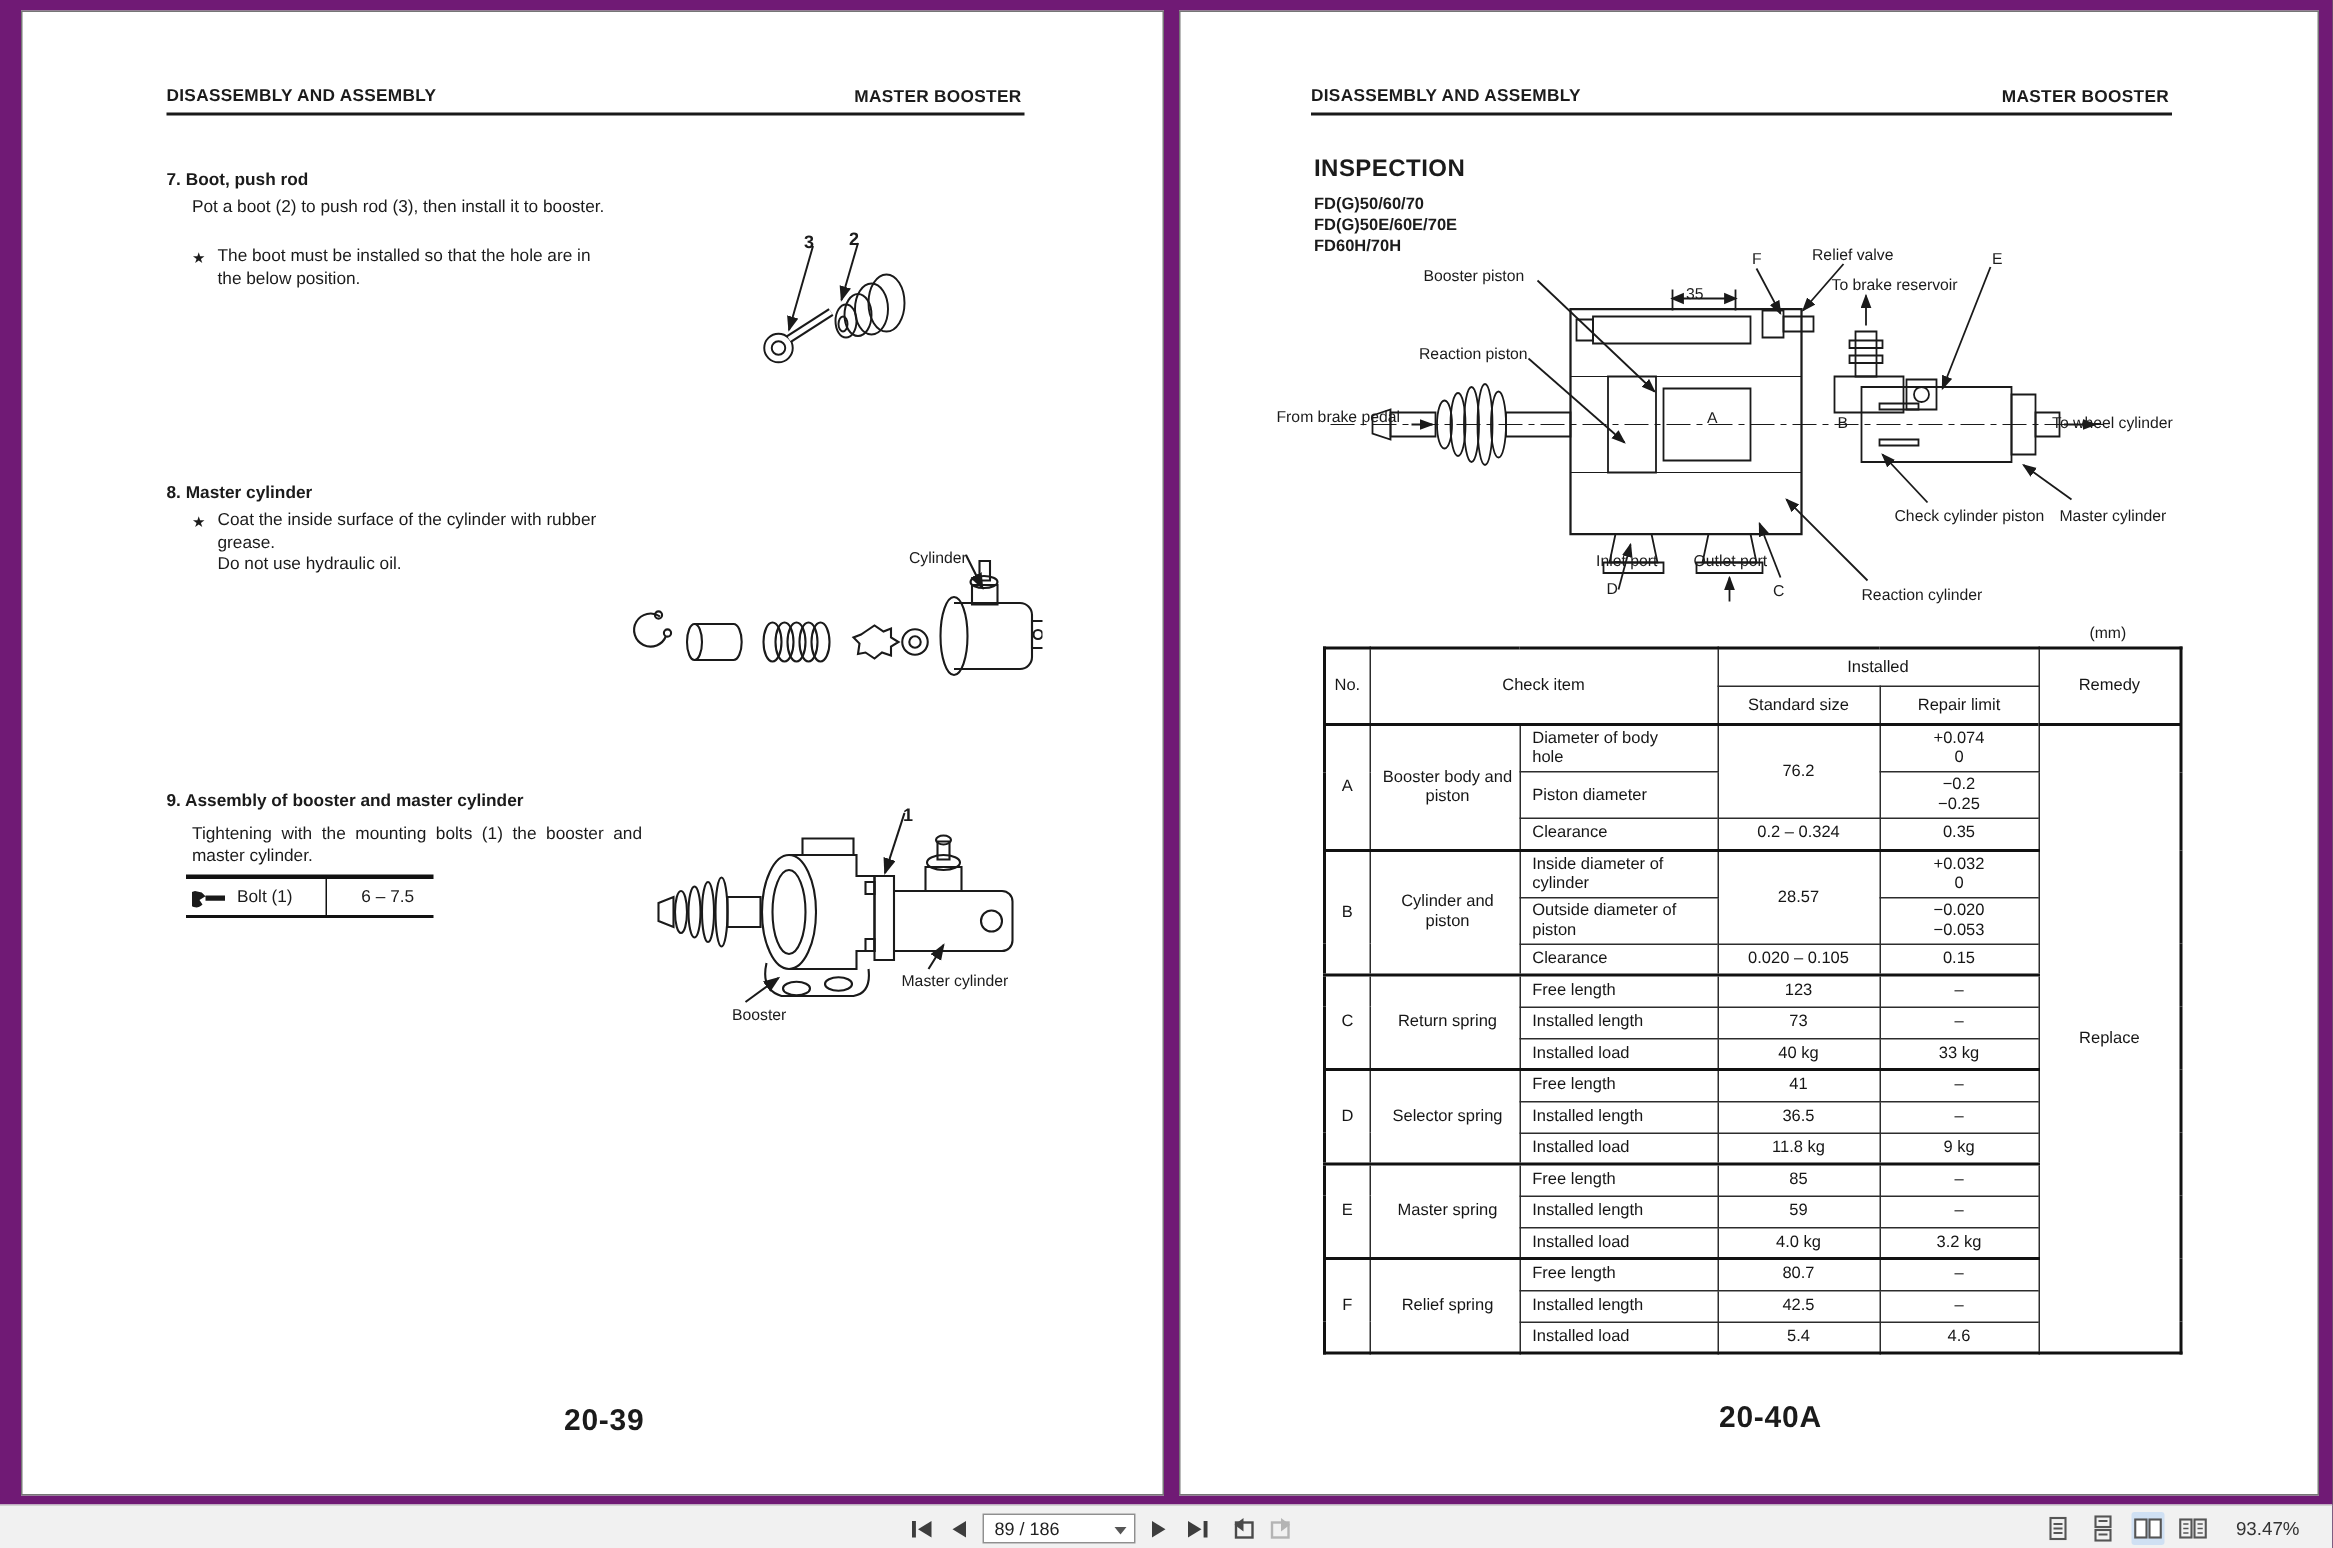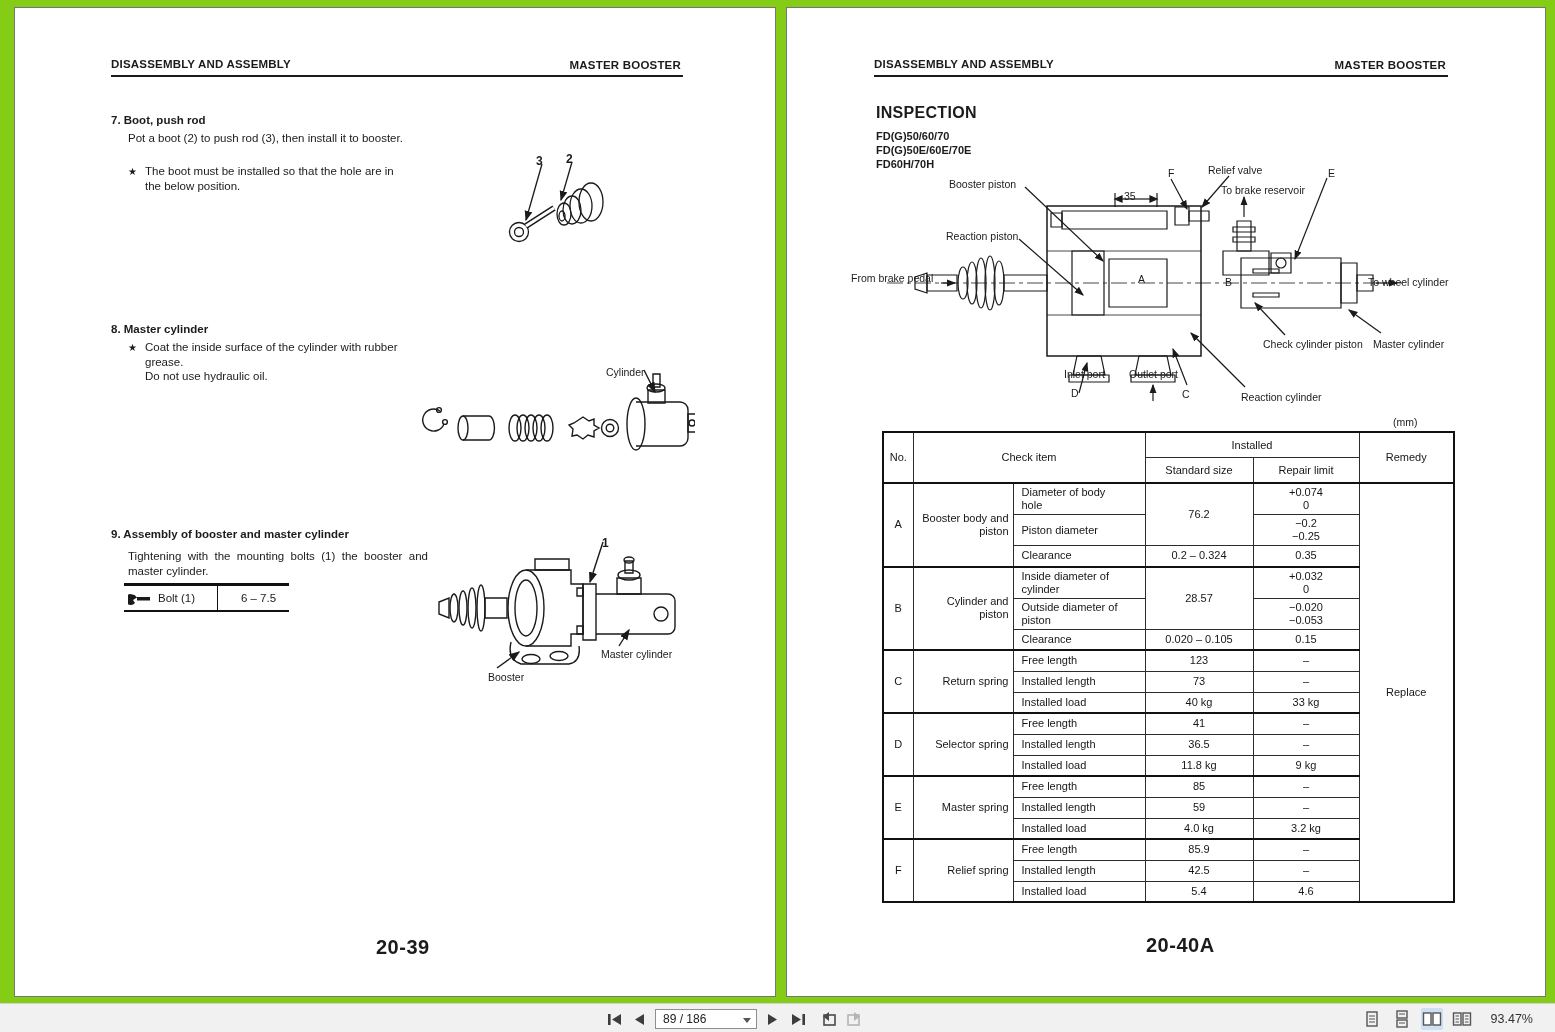--- a/index.html
+++ b/index.html
@@ -1,18 +1,18 @@
 <!DOCTYPE html>
 <html><head>
 <meta charset="utf-8">
 <style>
   html,body { margin:0; padding:0; background:#6f6f6f; }
   #root {
     position:relative; width:1555px; height:1032px; overflow:hidden;
-    background:#84cc16; font-family:"Liberation Sans", sans-serif; color:#1b1b1b;
+    background:#701a75; font-family:"Liberation Sans", sans-serif; color:#1b1b1b;
   }
   .page {
     position:absolute; top:7px; height:990px; background:#ffffff;
     border:1px solid #767676; box-sizing:border-box;
   }
   .page-left  { left:14px;  width:762px; }
   .page-right { left:786px; width:760px; }
 
   
   .hdr-left  { position:absolute; font-size:11.5px; font-weight:bold; letter-spacing:.2px; }
@@ -52,21 +52,21 @@
   table.insp { position:absolute; left:95px; top:423px; border-collapse:collapse; table-layout:fixed;
     font-size:11px; color:#161616; border:2px solid #111; }
   table.insp th, table.insp td {
     border:1px solid #2c2c2c; padding:2px 4px; text-align:center; vertical-align:middle;
     font-weight:normal; line-height:13px; overflow:hidden;
   }
   table.insp thead th { border-bottom:2.5px solid #111; height:20px; }
   table.insp thead th.h-criteria { border-bottom:1px solid #2c2c2c; }
   table.insp tbody tr { height:21px; }
   table.insp tbody tr.group-start td { border-top:2px solid #111; }
-  table.insp td.c-item { text-align:right; padding-left:8px; }
+  table.insp td.c-item { text-align:center; padding-left:8px; }
   table.insp td.c-check { text-align:left; padding-left:8px; padding-right:16px; }
 
   
   .statusbar {
     position:absolute; left:0; bottom:0; width:100%; height:29px;
     background:#f1f1f1; border-top:1px solid #d2d2d2; box-sizing:border-box;
   }
   .nav-group { position:absolute; left:605px; top:4px; height:22px; display:flex; align-items:center; gap:7px; }
   .navbtn { width:18px; height:16px; display:flex; align-items:center; justify-content:center; cursor:pointer; }
   .pagebox {
@@ -404,21 +404,21 @@
           </tr>
           <tr>
             <td class="c-check">Installed load</td>
             <td class="c-std" rowspan="1">4.0 kg</td>
             <td class="c-rep">3.2 kg</td>
           </tr>
           <tr class="group-start">
             <td class="c-no" rowspan="3">F</td>
             <td class="c-item" rowspan="3">Relief spring</td>
             <td class="c-check">Free length</td>
-            <td class="c-std" rowspan="1">85.9</td>
+            <td class="c-std" rowspan="1">80.7</td>
             <td class="c-rep">–</td>
           </tr>
           <tr>
             <td class="c-check">Installed length</td>
             <td class="c-std" rowspan="1">42.5</td>
             <td class="c-rep">–</td>
           </tr>
           <tr>
             <td class="c-check">Installed load</td>
             <td class="c-std" rowspan="1">5.4</td>

